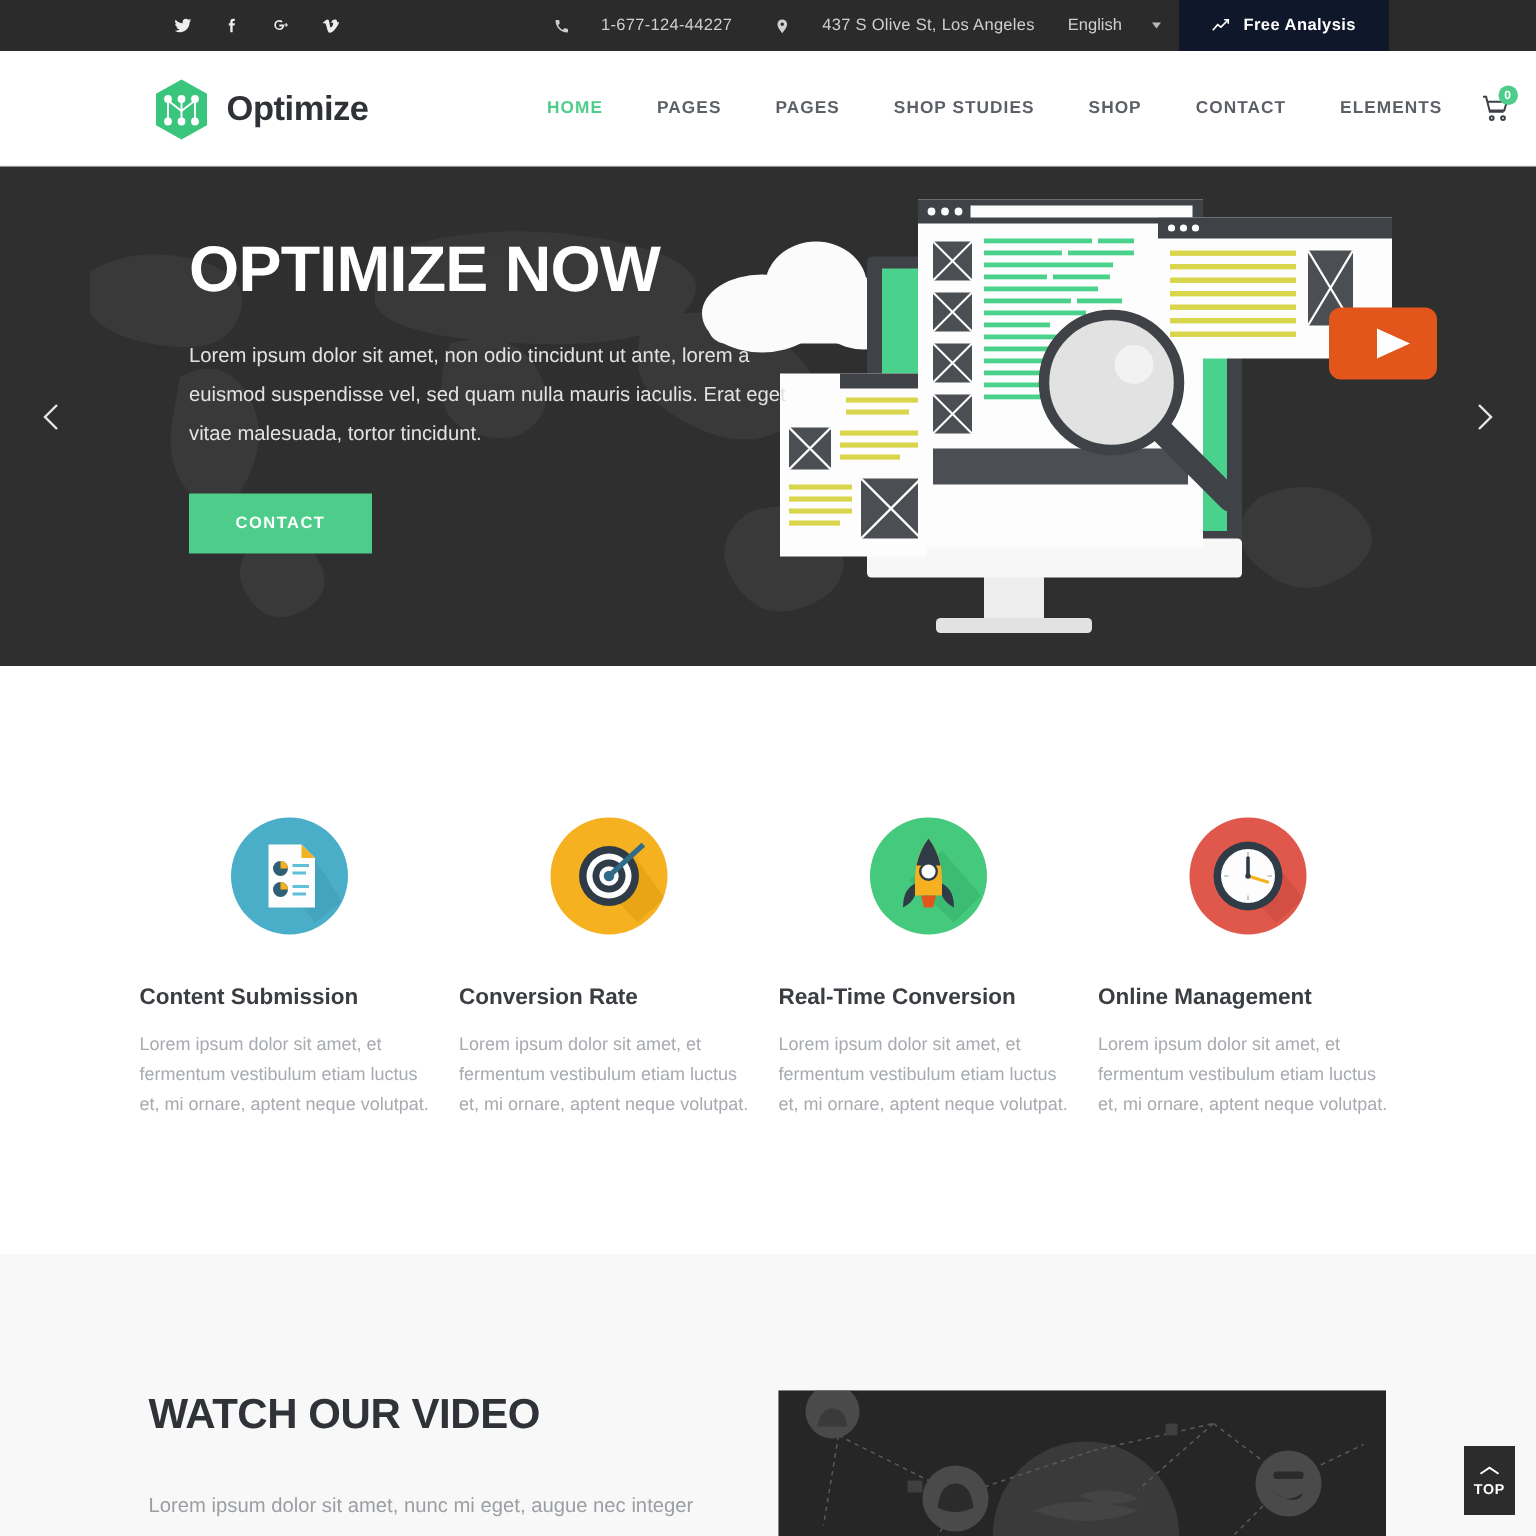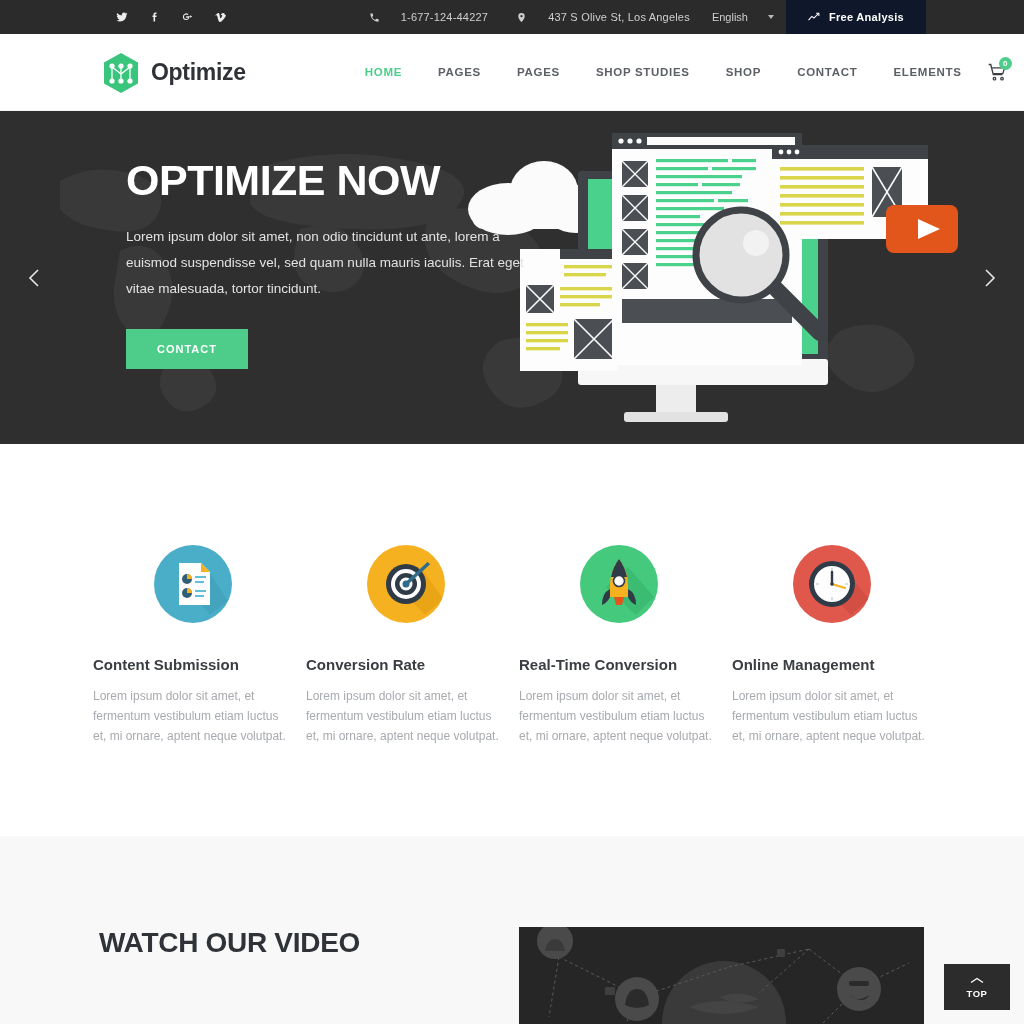--- a/index.html
+++ b/index.html
@@ -103,21 +103,21 @@
   
   .videosec { background:#f8f8f8; padding:91px 0 0; position:relative; min-height:180px; }
   .videosec-inner { display:flex; align-items:flex-start; }
   .vs-left { margin-left:99px; width:400px; }
   .vs-title { font-size:28px; font-weight:bold; color:#2f3237; letter-spacing:-.3px; margin-bottom:32px; }
   .vs-text { font-size:13.5px; color:#9b9ea2; line-height:1.9; }
   .vs-right {
     margin-left:20px; width:405px; height:110px; background:#262626; position:relative; overflow:hidden;
   }
   .totop {
-    position:absolute; right:14px; bottom:14px; width:66px; height:46px;
+    position:absolute; right:14px; bottom:14px; width:34px; height:46px;
     background:#2c2c2c; color:#fff; display:flex; flex-direction:column;
     align-items:center; justify-content:center; gap:3px; cursor:pointer; z-index:20;
   }
   .totop svg { stroke:#fff; stroke-width:2; fill:none; }
   .totop-label { font-size:9.5px; font-weight:bold; letter-spacing:.5px; }
 </style>
 </head>
 <body>
 
 <div class="topbar">
@@ -464,20 +464,21 @@
     </div>
     <div class="feat-title">Online Management</div>
     <div class="feat-desc">Lorem ipsum dolor sit amet, et fermentum vestibulum etiam luctus et, mi ornare, aptent neque volutpat.</div>
   </div>
 </div>
 
 <div class="videosec">
   <div class="videosec-inner">
     <div class="vs-left">
       <div class="vs-title">WATCH OUR VIDEO</div>
+      <div class="vs-text">Lorem ipsum dolor sit amet, nunc mi eget, augue nec integer</div>
     </div>
     <div class="vs-right">
       <svg viewBox="0 0 405 110" width="405" height="110" preserveAspectRatio="none">
         <rect width="405" height="110" fill="#262626"></rect>
         <circle cx="205" cy="96" r="62" fill="#3a3a3a"></circle>
         <g fill="#444">
             <path d="M170 80 q30 -12 70 0 q-35 14 -70 0z"></path>
             <path d="M200 70 q20 -8 40 2 q-22 8 -40 -2z"></path>
           </g>
         <g stroke="#5a5a5a" stroke-width="1" stroke-dasharray="3,3" fill="none">

